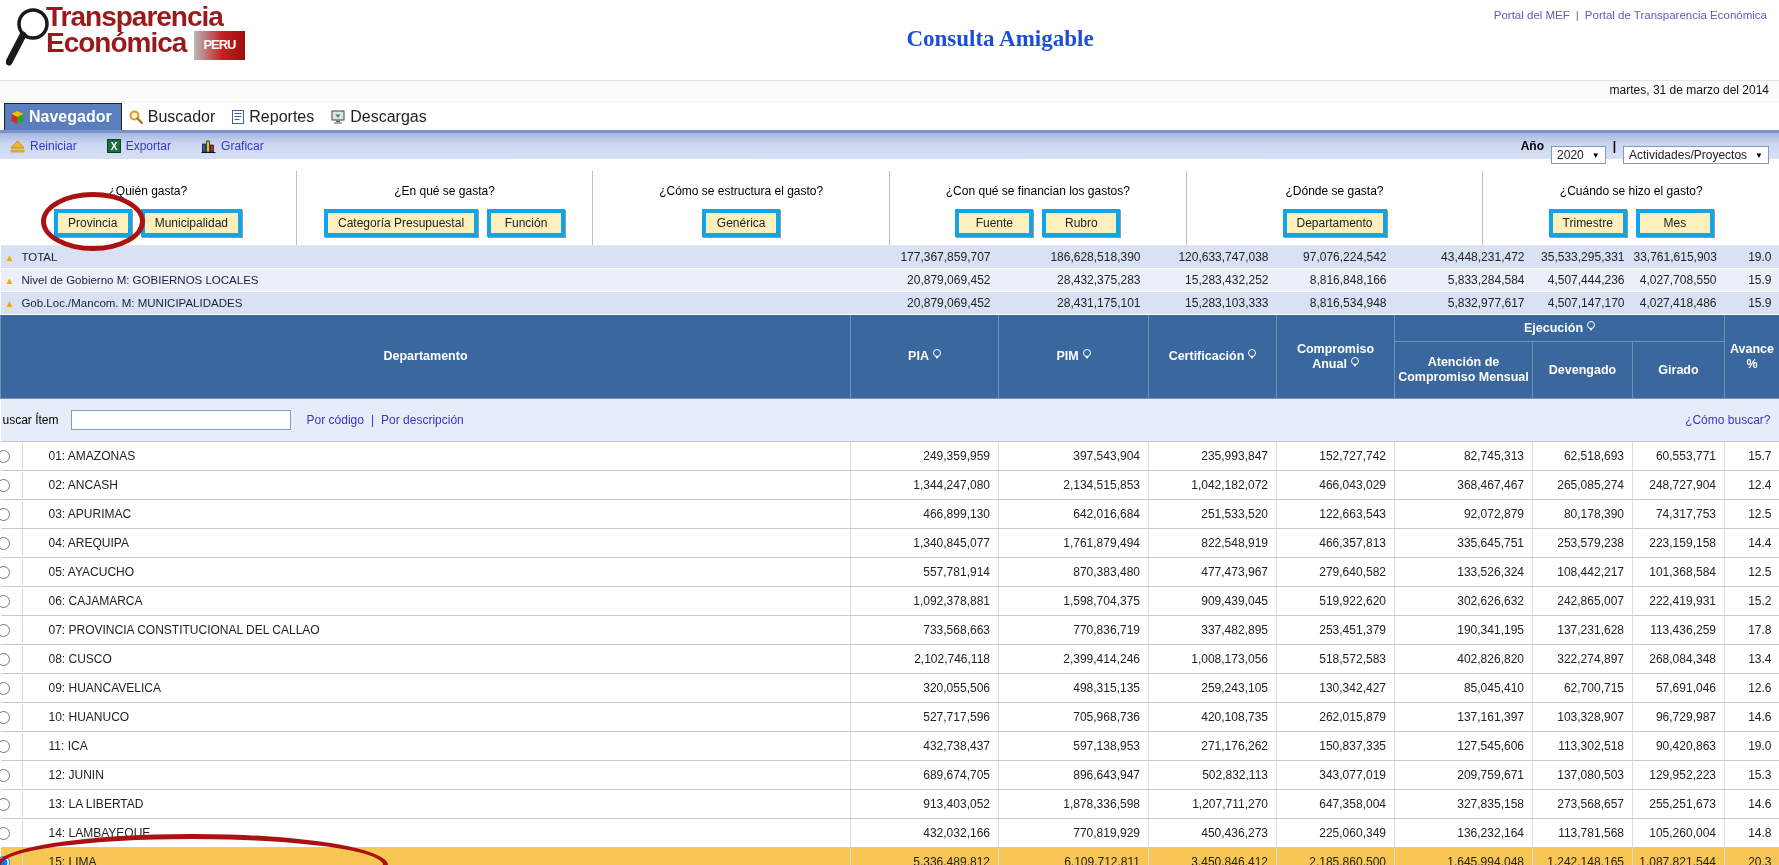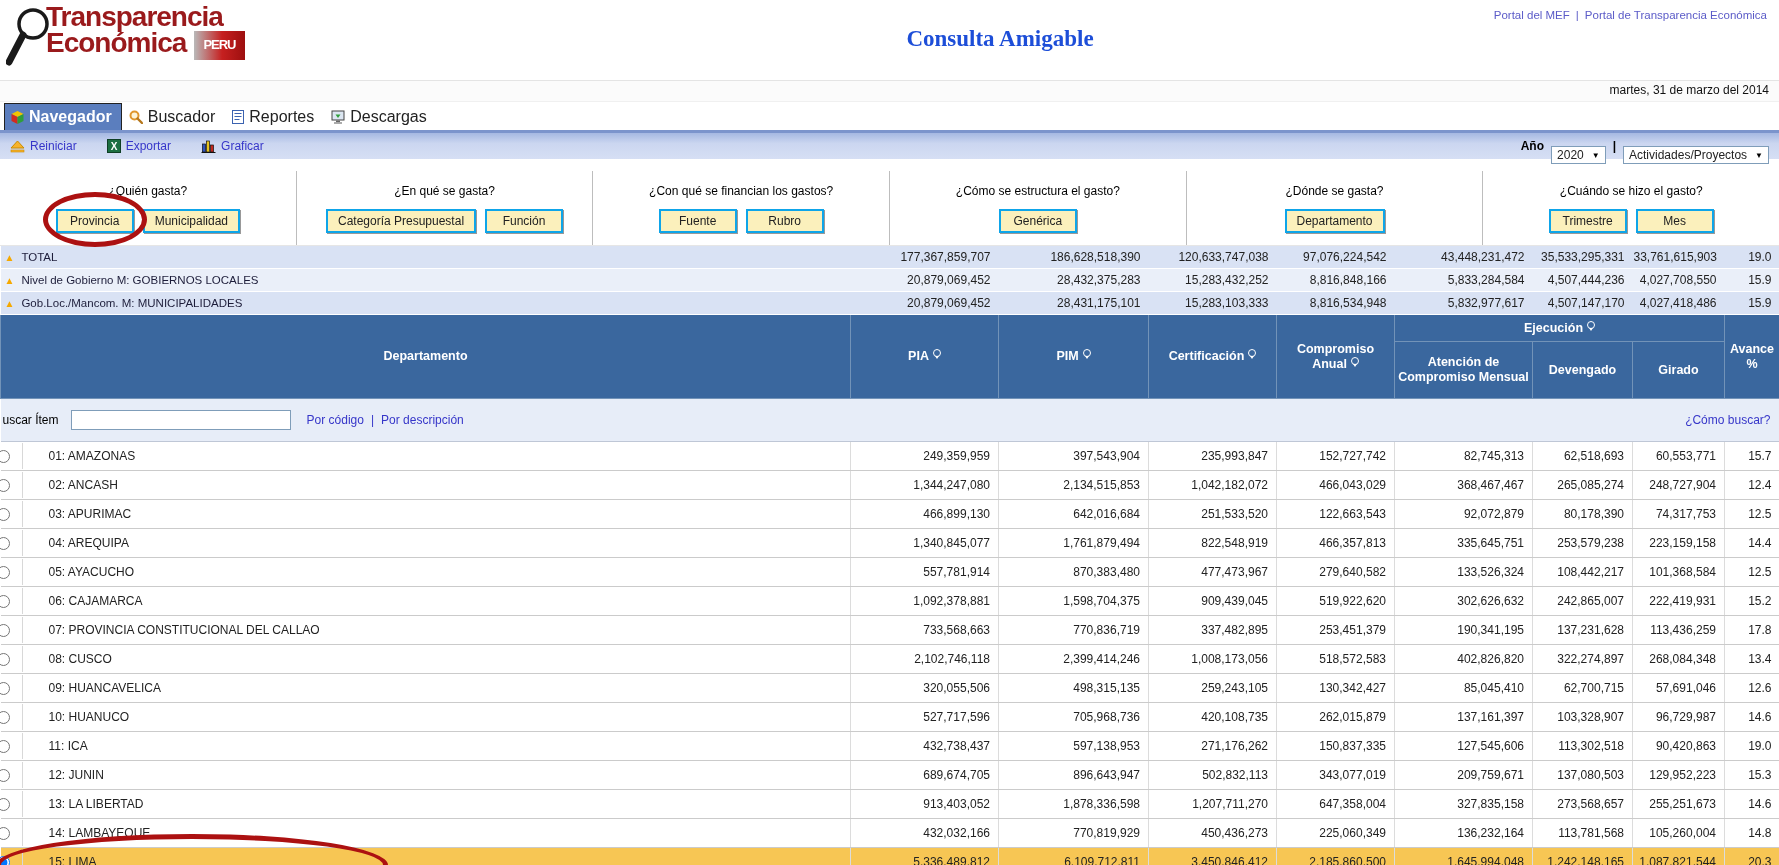--- a/index.html
+++ b/index.html
@@ -46,21 +46,21 @@
   .gap12{height:12px;background:#fff;}
 
   
   .filters{display:flex;height:74px;background:#fff;border-bottom:1px solid #E6E6E6;}
   .filter-sec{flex:1 1 0;border-right:1px solid #BDBDBD;text-align:center;padding-top:5px;position:relative;}
   .filter-sec:last-child{border-right:none;}
   .filter-q{font-size:12px;color:#000;height:30px;display:flex;align-items:center;justify-content:center;
             line-height:14px;padding:0 18px;}
   .filter-btns{display:flex;justify-content:center;gap:9px;margin-top:3px;}
   .btn-wrap{position:relative;display:inline-block;}
-  .fbtn{background:var(--btn-yellow,#FBF0BC);border:2px solid #0ea5e9;box-shadow:1px 1px 0 #999;
+  .fbtn{background:var(--btn-yellow,#FBF0BC);border:4px solid #0ea5e9;box-shadow:1px 1px 0 #999;
         font-size:12px;font-family:inherit;padding:3px 10px;min-width:78px;cursor:pointer;color:#222;}
   .red-ellipse{position:absolute;left:-13px;top:-17px;right:-13px;bottom:-14px;
                border:5px solid var(--circle-red,#AC1111);border-radius:50%;pointer-events:none;z-index:6;}
 
   
   table.grid{table-layout:fixed;width:1779px;border-collapse:collapse;}
   
   tr.summary td{height:20px;font-size:11.5px;color:#1d1d3a;border-bottom:1px solid #fff;
                 white-space:nowrap;overflow:hidden;}
   tr.summary.s0 td{background:#D9E2F4;}
@@ -213,30 +213,30 @@
         </div>
       </div>
       <div class="filter-sec">
         <div class="filter-q">¿En qué se gasta?</div>
         <div class="filter-btns">
           <span class="btn-wrap"><button class="fbtn">Categoría Presupuestal</button></span>
           <span class="btn-wrap"><button class="fbtn">Función</button></span>
         </div>
       </div>
       <div class="filter-sec">
+        <div class="filter-q">¿Cómo se estructura el gasto?</div>
+        <div class="filter-btns">
+          <span class="btn-wrap"><button class="fbtn">Genérica</button></span>
+        </div>
+      </div>
+      <div class="filter-sec">
         <div class="filter-q">¿Con qué se financian los gastos?</div>
         <div class="filter-btns">
           <span class="btn-wrap"><button class="fbtn">Fuente</button></span>
           <span class="btn-wrap"><button class="fbtn">Rubro</button></span>
-        </div>
-      </div>
-      <div class="filter-sec">
-        <div class="filter-q">¿Cómo se estructura el gasto?</div>
-        <div class="filter-btns">
-          <span class="btn-wrap"><button class="fbtn">Genérica</button></span>
         </div>
       </div>
       <div class="filter-sec">
         <div class="filter-q">¿Dónde se gasta?</div>
         <div class="filter-btns">
           <span class="btn-wrap"><button class="fbtn">Departamento</button></span>
         </div>
       </div>
       <div class="filter-sec">
         <div class="filter-q">¿Cuándo se hizo el gasto?</div>

